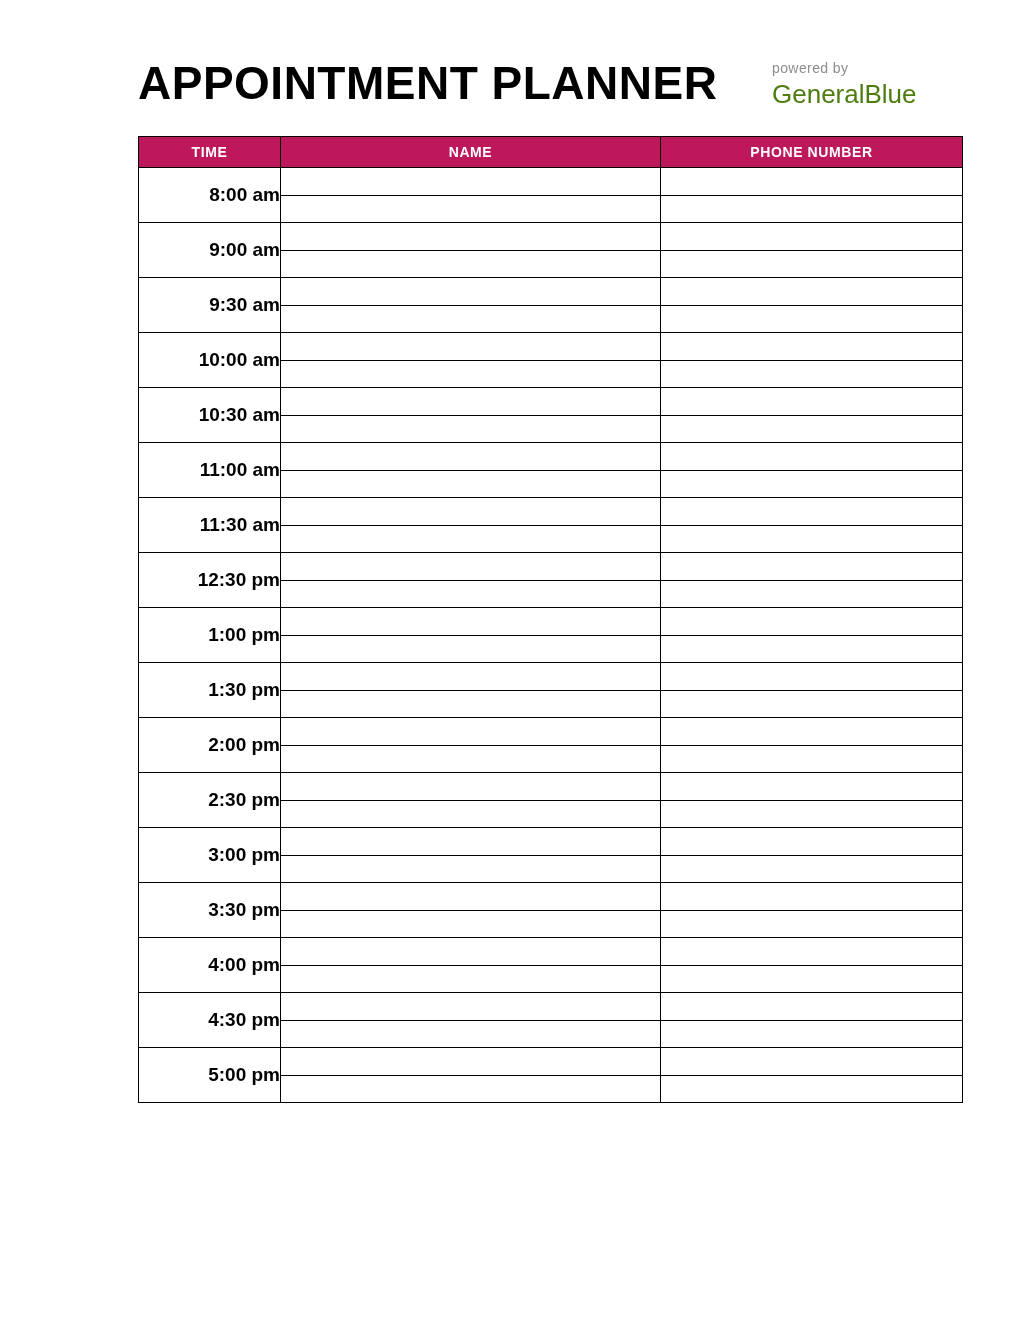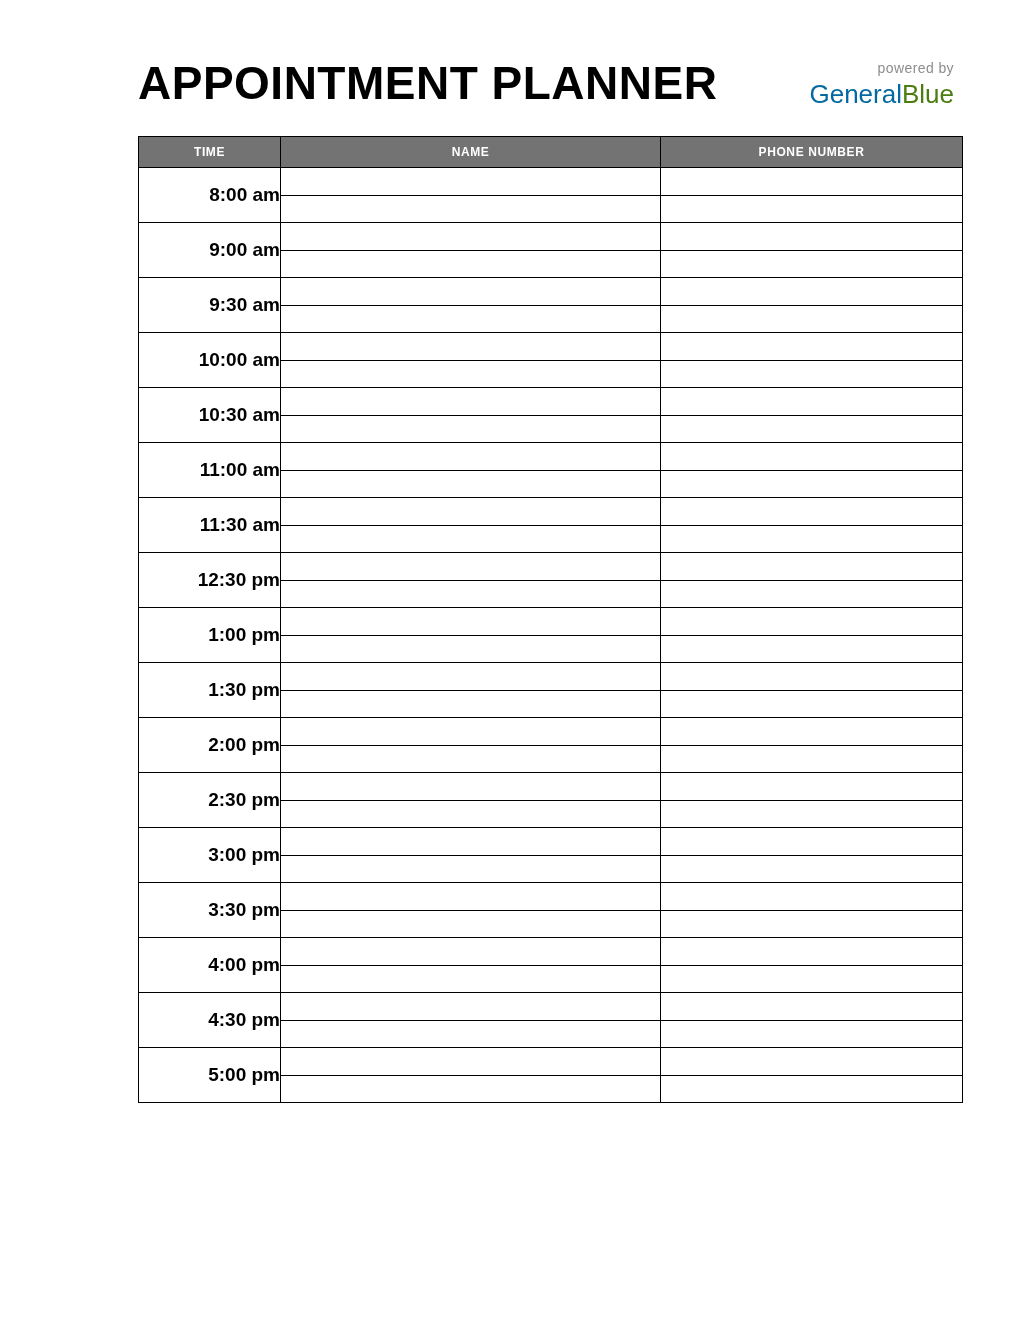--- a/index.html
+++ b/index.html
@@ -35,56 +35,56 @@
     left: 0;
     top: 0;
     font-size: 46px;
     font-weight: bold;
     letter-spacing: 0.5px;
     line-height: 62px;
     white-space: nowrap;
   }
   .brand {
     position: absolute;
-    right: 8px;
+    right: 0;
     top: 6px;
     width: 190px;
-    text-align: right;
+    text-align: left;
   }
   .brand-powered {
     font-size: 14px;
     color: #8d8d8d;
     letter-spacing: 0.4px;
     line-height: 20px;
   }
   .brand-name {
     font-size: 26px;
     line-height: 32px;
     white-space: nowrap;
   }
-  .brand-general { color: #0369a1; }
+  .brand-general { color: #4d7c0f; }
   .brand-blue { color: #4d7c0f; }
 
   
   .planner {
     position: absolute;
     left: 98px;
     top: 136px;
     width: 824px;
     border-collapse: collapse;
     table-layout: fixed;
   }
   .planner col.c-time { width: 142px; }
   .planner col.c-name { width: 380px; }
   .planner col.c-phone { width: 302px; }
 
   .planner thead th {
-    background: #737373;
+    background: #be185d;
     color: #ffffff;
-    font-size: 12px;
+    font-size: 14px;
     font-weight: bold;
     letter-spacing: 0.6px;
     height: 30px;
     padding: 0;
     text-align: center;
     vertical-align: middle;
     border: 1px solid #000000;
   }
 
   .planner tbody tr {

